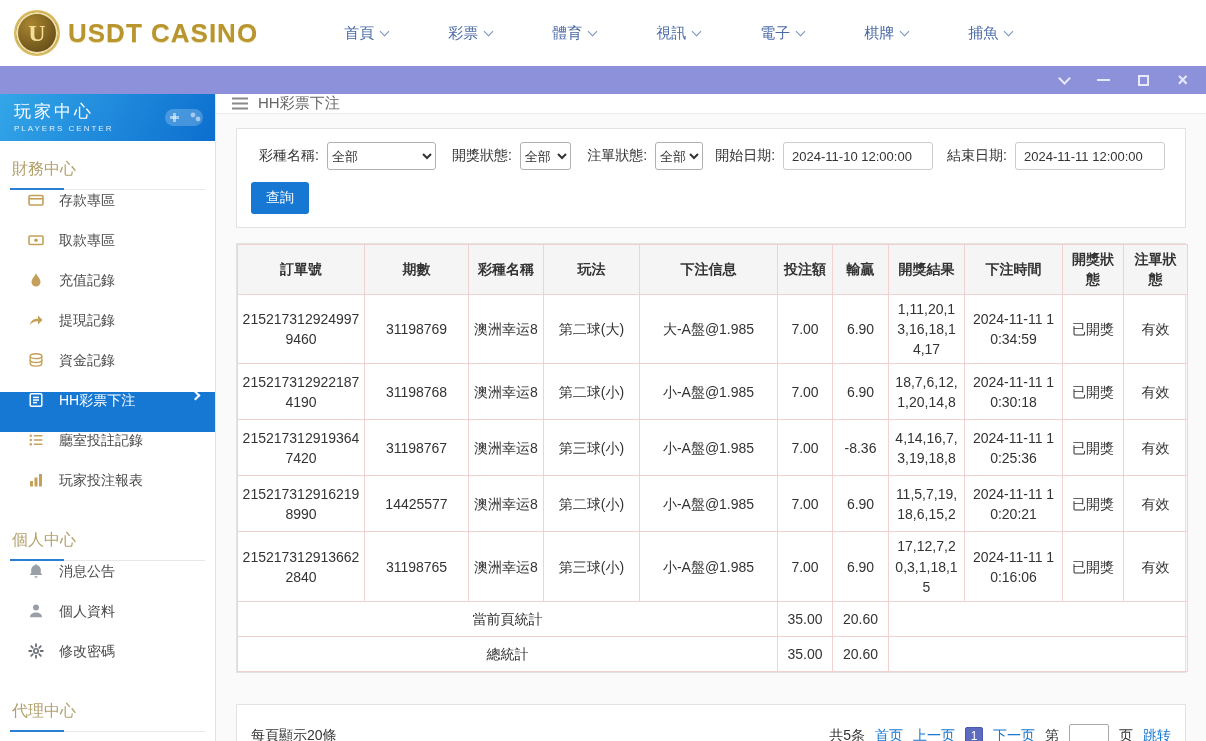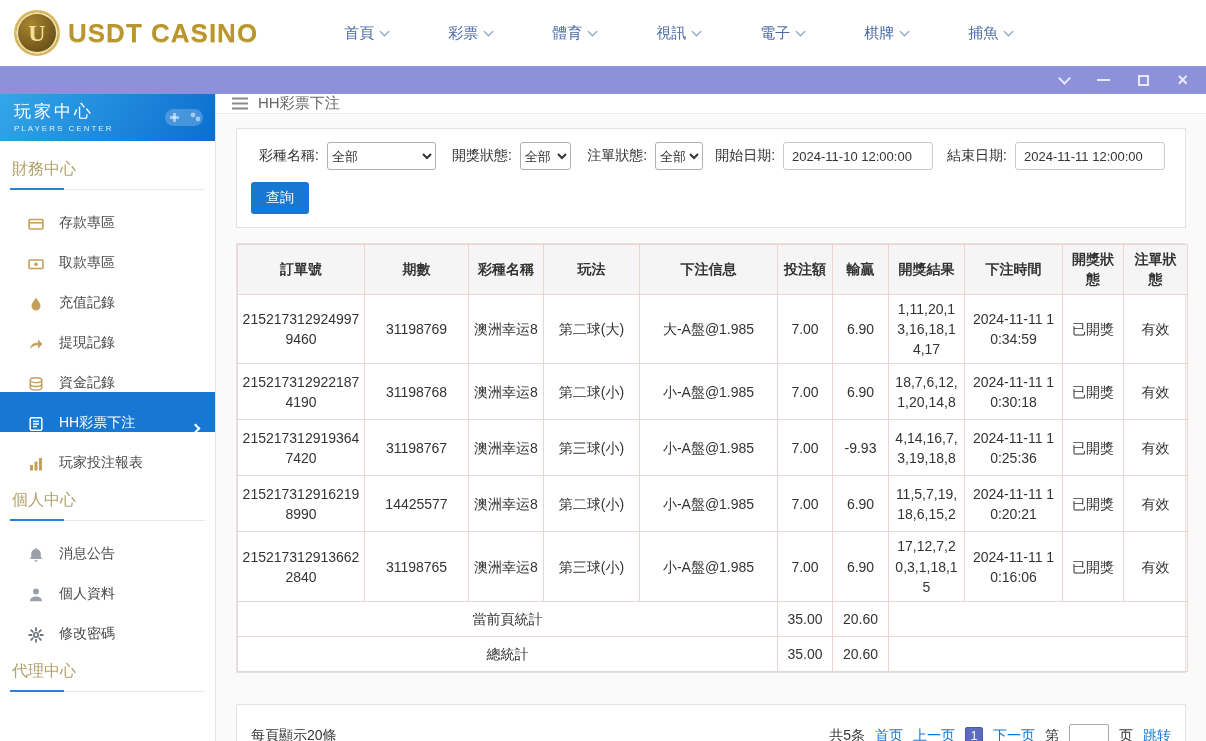--- a/index.html
+++ b/index.html
@@ -38,21 +38,21 @@
   
   .sidebar{width:216px;background:#fff;border-right:1px solid #e3e3e3;overflow:hidden;flex-shrink:0;}
   .sidebar-header{height:47px;background:linear-gradient(120deg,#33a6e8,#0c6ecf);
     color:#fff;padding:6px 14px;position:relative;}
   .sidebar-title{font-size:17px;font-weight:normal;letter-spacing:3px;}
   .sidebar-subtitle{font-size:8px;letter-spacing:2px;opacity:.85;margin-top:1px;}
   .gamepad{position:absolute;right:8px;top:8px;}
   .section-title{margin:10px 10px 2px;padding:8px 2px 9px;font-size:16px;color:#b3a06b;
     border-bottom:1px solid #e8e8e8;position:relative;}
   .section-title::after{content:"";position:absolute;left:0;bottom:-1px;width:54px;height:2px;background:#2a7fd2;}
-  .side-item{height:40px;display:flex;align-items:flex-end;gap:15px;padding:0 14px 0 28px;
+  .side-item{height:40px;display:flex;align-items:flex-start;gap:15px;padding:0 14px 0 28px;
     font-size:14px;color:#4a4a4a;cursor:pointer;position:relative;}
   .side-item .icon{color:#c5a05a;width:16px;height:16px;display:flex;align-items:center;}
   .side-item.active{background:#1678d3;color:#fff;}
   .side-item.active .icon{color:#fff;}
   .side-item .arrow{position:absolute;right:16px;width:7px;height:7px;
     border-right:2px solid #fff;border-top:2px solid #fff;transform:rotate(45deg);}
 
   
   .content{flex:1;background:#fafafa;display:flex;flex-direction:column;overflow:hidden;}
   .dark-strip{height:5px;background:linear-gradient(to right,#151515,#666 45%,#b9b9b9 75%,#e9e9e9);}
@@ -208,20 +208,33 @@
       <span class="icon">
           <svg viewBox="0 0 16 16" width="16" height="16">
             <rect x="2.2" y="1.8" width="11.6" height="12.4" rx="1.2" fill="none" stroke="currentColor" stroke-width="1.5"></rect>
             <line x1="5" y1="5.4" x2="11" y2="5.4" stroke="currentColor" stroke-width="1.5"></line>
             <line x1="5" y1="8" x2="11" y2="8" stroke="currentColor" stroke-width="1.5"></line>
             <line x1="5" y1="10.6" x2="9" y2="10.6" stroke="currentColor" stroke-width="1.5"></line>
           </svg>
         </span>
       <span>HH彩票下注</span>
       <span class="arrow"></span>
+    </div>
+    <div class="side-item">
+      <span class="icon">
+          <svg viewBox="0 0 16 16" width="16" height="16">
+            <circle cx="2.8" cy="3.8" r="1.2" fill="currentColor"></circle>
+            <rect x="5.6" y="3" width="9" height="1.6" rx="0.8" fill="currentColor"></rect>
+            <circle cx="2.8" cy="8" r="1.2" fill="currentColor"></circle>
+            <rect x="5.6" y="7.2" width="9" height="1.6" rx="0.8" fill="currentColor"></rect>
+            <circle cx="2.8" cy="12.2" r="1.2" fill="currentColor"></circle>
+            <rect x="5.6" y="11.4" width="9" height="1.6" rx="0.8" fill="currentColor"></rect>
+          </svg>
+        </span>
+      <span>廳室投註記錄</span>
     </div>
     <div class="side-item">
       <span class="icon">
           <svg viewBox="0 0 16 16" width="16" height="16">
             <rect x="2" y="9" width="3" height="5.5" fill="currentColor"></rect>
             <rect x="6.5" y="5.5" width="3" height="9" fill="currentColor"></rect>
             <rect x="11" y="2" width="3" height="12.5" fill="currentColor"></rect>
           </svg>
         </span>
       <span>玩家投注報表</span>
@@ -358,21 +371,21 @@
               <td>已開獎</td>
               <td>有效</td>
             </tr>
             <tr>
               <td>2152173129193647420</td>
               <td>31198767</td>
               <td>澳洲幸运8</td>
               <td>第三球(小)</td>
               <td>小-A盤@1.985</td>
               <td>7.00</td>
-              <td>-9.93</td>
+              <td>-8.36</td>
               <td>4,14,16,7,3,19,18,8</td>
               <td>2024-11-11 10:25:36</td>
               <td>已開獎</td>
               <td>有效</td>
             </tr>
             <tr>
               <td>2152173129162198990</td>
               <td>14425577</td>
               <td>澳洲幸运8</td>
               <td>第二球(小)</td>

